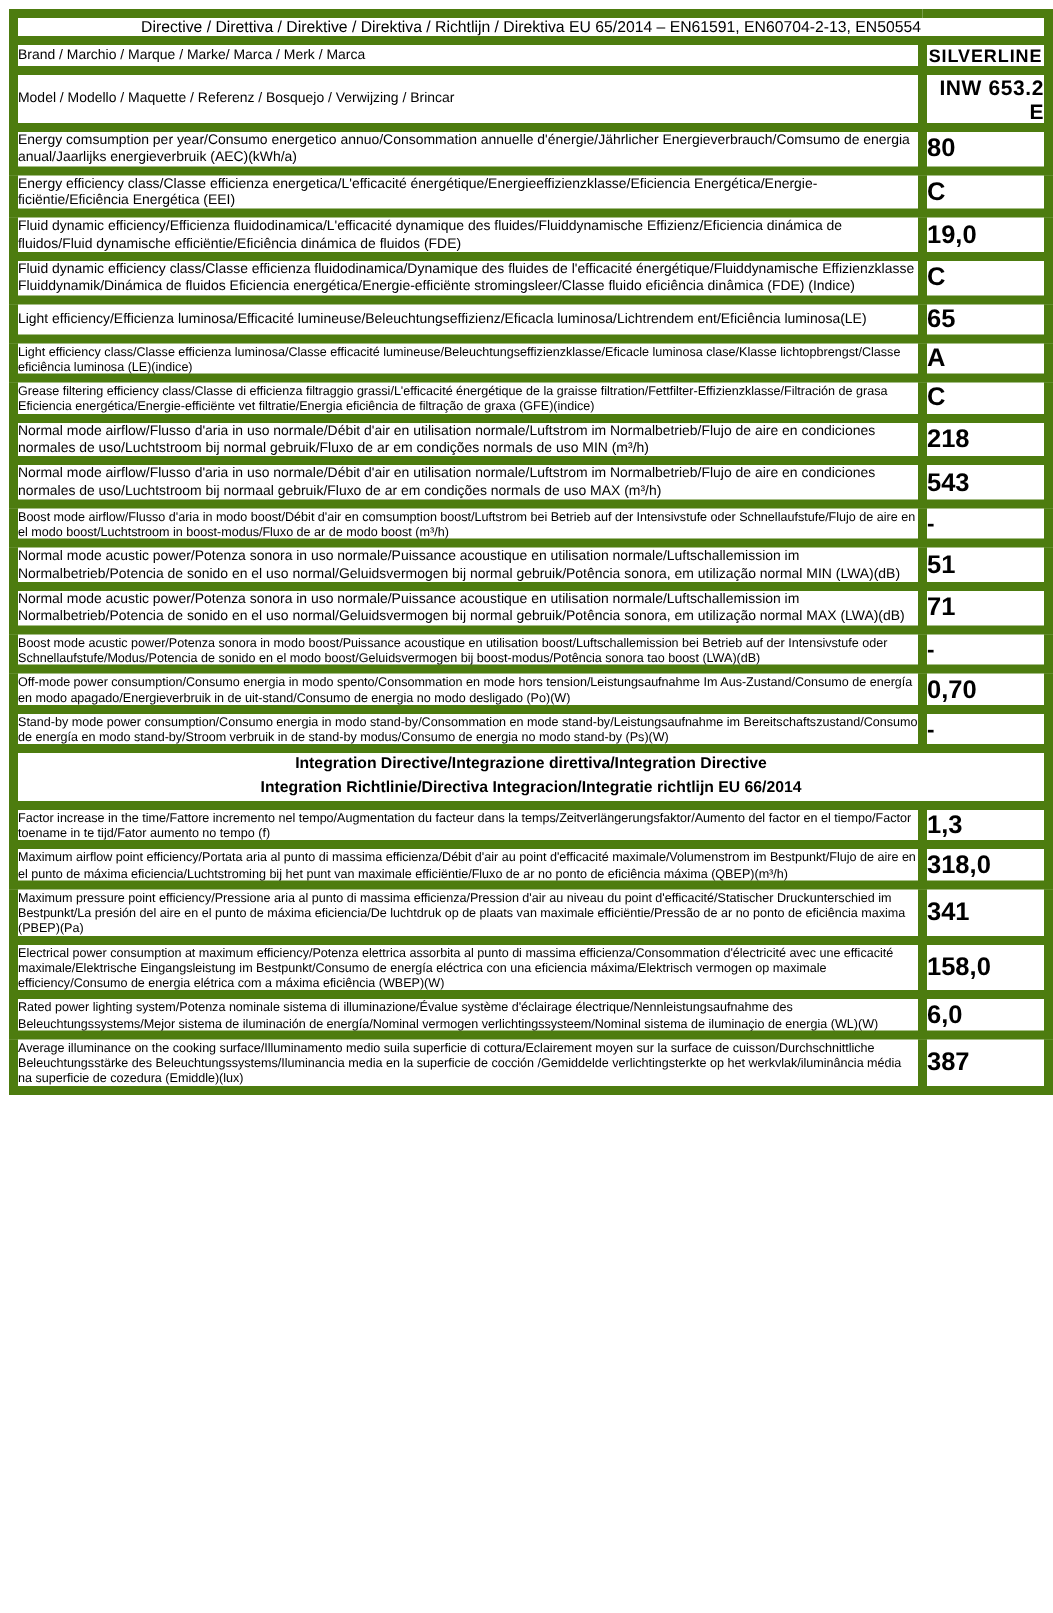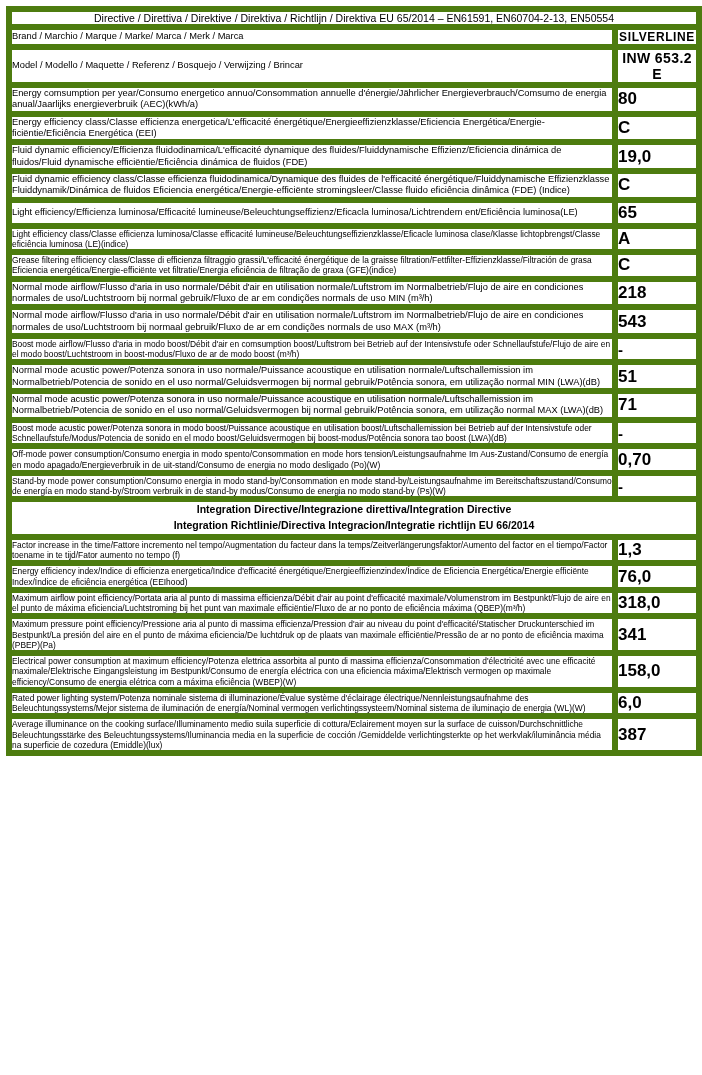--- a/index.html
+++ b/index.html
@@ -55,21 +55,21 @@
     font-size: 15px;
   }
   .brandcell {
     text-align: center;
     font-size: 12px;
     font-weight: bold;
     letter-spacing: 0.6px;
     padding: 3px 2px;
   }
   .modelcell {
-    text-align: center;
+    text-align: right;
     font-size: 14px;
     font-weight: bold;
     letter-spacing: 0.4px;
     padding: 3px 2px;
   }
   .section-title {
     text-align: center;
     font-size: 10.5px;
     font-weight: bold;
     line-height: 1.5;
@@ -164,24 +164,20 @@
           <div>Integration Directive/Integrazione direttiva/Integration Directive</div>
           <div>Integration Richtlinie/Directiva Integracion/Integratie richtlijn EU 66/2014</div>
         </td>
       </tr>
 
       <tr>
         <td class="lbl-small">Factor increase in the time/Fattore incremento nel tempo/Augmentation du facteur dans la temps/Zeitverlängerungsfaktor/Aumento del factor en el tiempo/Factor toename in te tijd/Fator aumento no tempo (f)</td>
         <td class="val">1,3</td>
       </tr>
       <tr>
-        <td class="lbl-small">Energy efficiency index/Indice di efficienza energetica/Indice d'efficacité énergétique/Energieeffizienzindex/Índice de Eficiencia Energética/Energie efficiënte Index/Índice de eficiência energética (EEIhood)</td>
-        <td class="val">76,0</td>
-      </tr>
-      <tr>
         <td class="lbl-small">Maximum airflow point efficiency/Portata aria al punto di massima efficienza/Débit d'air au point d'efficacité maximale/Volumenstrom im Bestpunkt/Flujo de aire en el punto de máxima eficiencia/Luchtstroming bij het punt van maximale efficiëntie/Fluxo de ar no ponto de eficiência máxima (QBEP)(m³/h)</td>
         <td class="val">318,0</td>
       </tr>
       <tr>
         <td class="lbl-small">Maximum pressure point efficiency/Pressione aria al punto di massima efficienza/Pression d'air au niveau du point d'efficacité/Statischer Druckunterschied im Bestpunkt/La presión del aire en el punto de máxima eficiencia/De luchtdruk op de plaats van maximale efficiëntie/Pressão de ar no ponto de eficiência maxima (PBEP)(Pa)</td>
         <td class="val">341</td>
       </tr>
       <tr>
         <td class="lbl-small">Electrical power consumption at maximum efficiency/Potenza elettrica assorbita al punto di massima efficienza/Consommation d'électricité avec une efficacité maximale/Elektrische Eingangsleistung im Bestpunkt/Consumo de energía eléctrica con una eficiencia máxima/Elektrisch vermogen op maximale efficiency/Consumo de energia elétrica com a máxima eficiência (WBEP)(W)</td>
         <td class="val">158,0</td>

